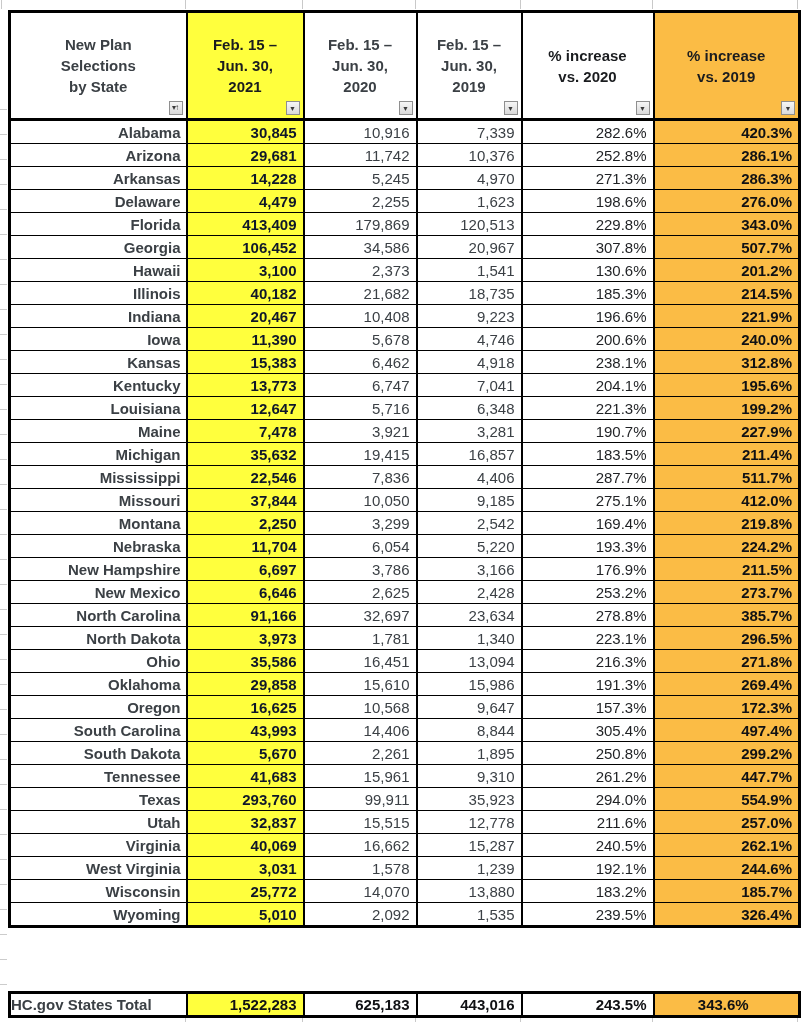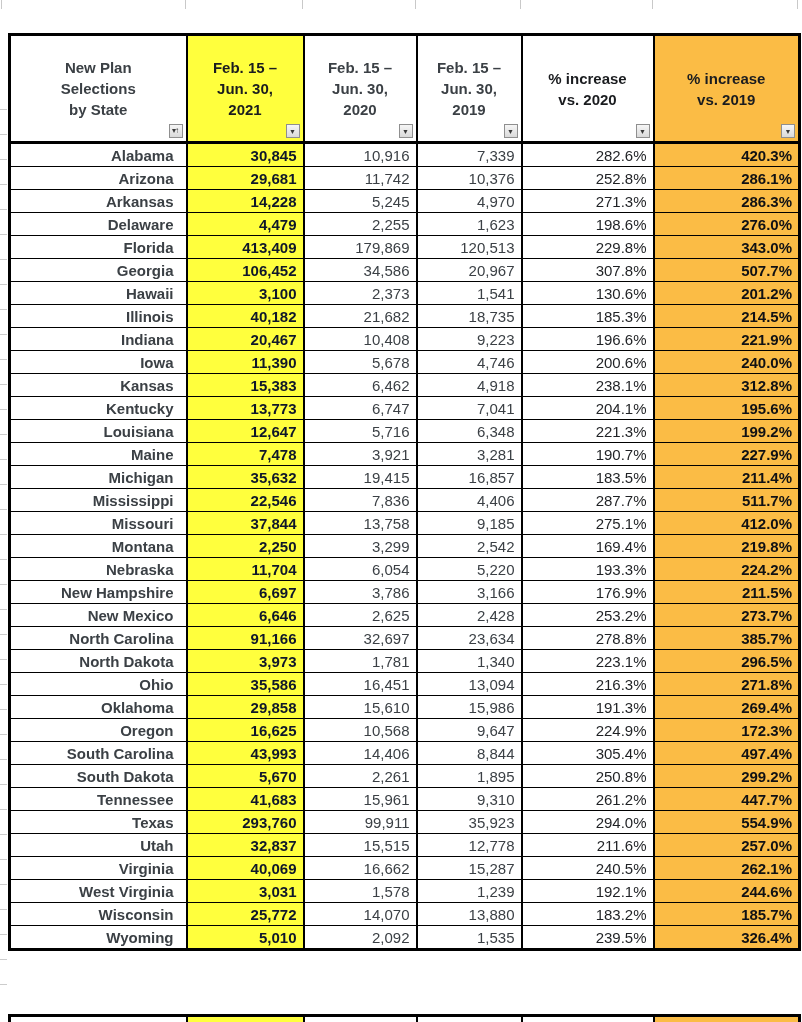--- a/index.html
+++ b/index.html
@@ -32,21 +32,21 @@
     position: absolute;
     left: 8px;
     border-collapse: collapse;
     table-layout: fixed;
     width: 790px;
     background: #ffffff;
   }
   table.grid.main  { top: 10px; }
   table.grid.total { top: 991px; }
   table.grid, table.grid th, table.grid td { border: 2px solid #000; }
-  table.grid { border-width: 3px; margin-top: 23px; }
+  table.grid { border-width: 3px; }
   table.grid th, table.grid td {
     border-top-width: 1px;
     border-bottom-width: 1px;
     overflow: hidden;
   }
   table.grid.main thead th { border-bottom-width: 3px; }
   col.c-state { width: 177px; }
   col.c-y21   { width: 117px; }
   col.c-y20   { width: 113px; }
   col.c-y19   { width: 105px; }
@@ -69,21 +69,21 @@
   th.h-y21  { background: var(--yellow); }
   th.h-p19  { background: var(--orange); }
 
   tbody td, table.total td {
     height: 22px;
     font-size: 15px;
     text-align: right;
     padding: 0 6px 0 0;
     white-space: nowrap;
   }
-  td.state  { font-weight: bold; color: #3b4045; padding-right: 12px; }
+  td.state  { font-weight: bold; color: #3b4045; padding-right: 5px; }
   td.y2021  { background: var(--yellow); font-weight: bold; color: #0f172a; }
   td.y2020, td.y2019 { color: #3b4045; }
   td.pct20  { color: #1f2124; }
   td.pct19  { background: var(--orange); font-weight: bold; color: #101114; }
 
   table.total td { height: 21px; font-weight: bold; color: #101114; }
   table.total td.t-label { text-align: left; color: #3b4045; font-size: 15px; padding-right: 5px; }
   table.total td.y2021 { background: var(--yellow); }
   table.total td.pct19 { background: var(--orange); text-align: center; }
 
@@ -317,21 +317,21 @@
     <td class="y2021">22,546</td>
     <td class="y2020">7,836</td>
     <td class="y2019">4,406</td>
     <td class="pct20">287.7%</td>
     <td class="pct19">511.7%</td>
   </tr>
 
   <tr>
     <td class="state">Missouri</td>
     <td class="y2021">37,844</td>
-    <td class="y2020">13,758</td>
+    <td class="y2020">10,050</td>
     <td class="y2019">9,185</td>
     <td class="pct20">275.1%</td>
     <td class="pct19">412.0%</td>
   </tr>
 
   <tr>
     <td class="state">Montana</td>
     <td class="y2021">2,250</td>
     <td class="y2020">3,299</td>
     <td class="y2019">2,542</td>
@@ -400,21 +400,21 @@
     <td class="y2019">15,986</td>
     <td class="pct20">191.3%</td>
     <td class="pct19">269.4%</td>
   </tr>
 
   <tr>
     <td class="state">Oregon</td>
     <td class="y2021">16,625</td>
     <td class="y2020">10,568</td>
     <td class="y2019">9,647</td>
-    <td class="pct20">224.9%</td>
+    <td class="pct20">157.3%</td>
     <td class="pct19">172.3%</td>
   </tr>
 
   <tr>
     <td class="state">South Carolina</td>
     <td class="y2021">43,993</td>
     <td class="y2020">14,406</td>
     <td class="y2019">8,844</td>
     <td class="pct20">305.4%</td>
     <td class="pct19">497.4%</td>

